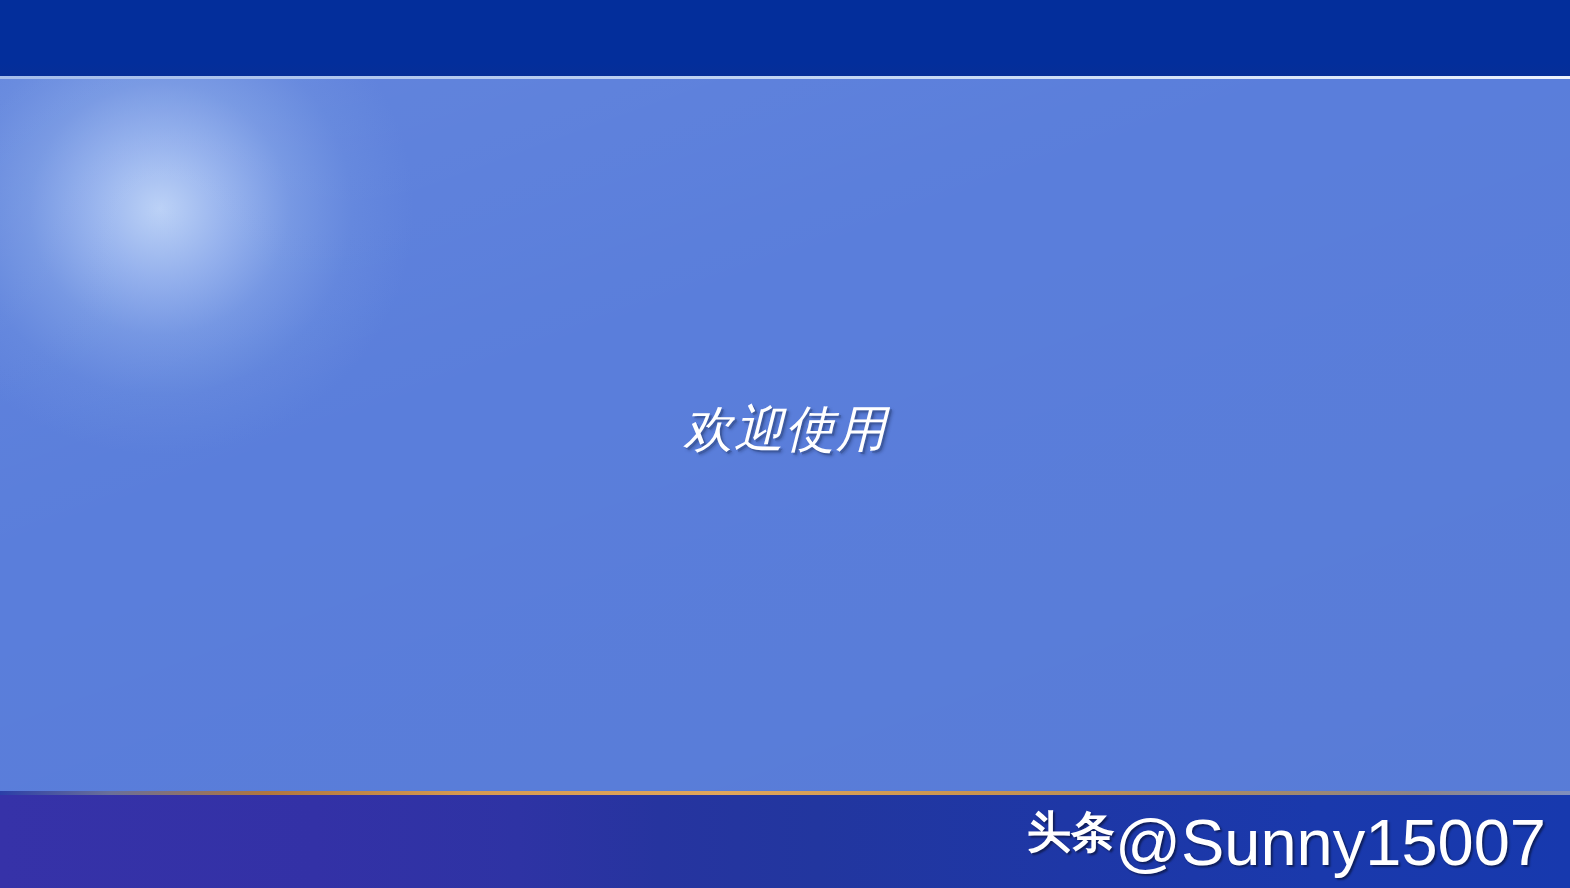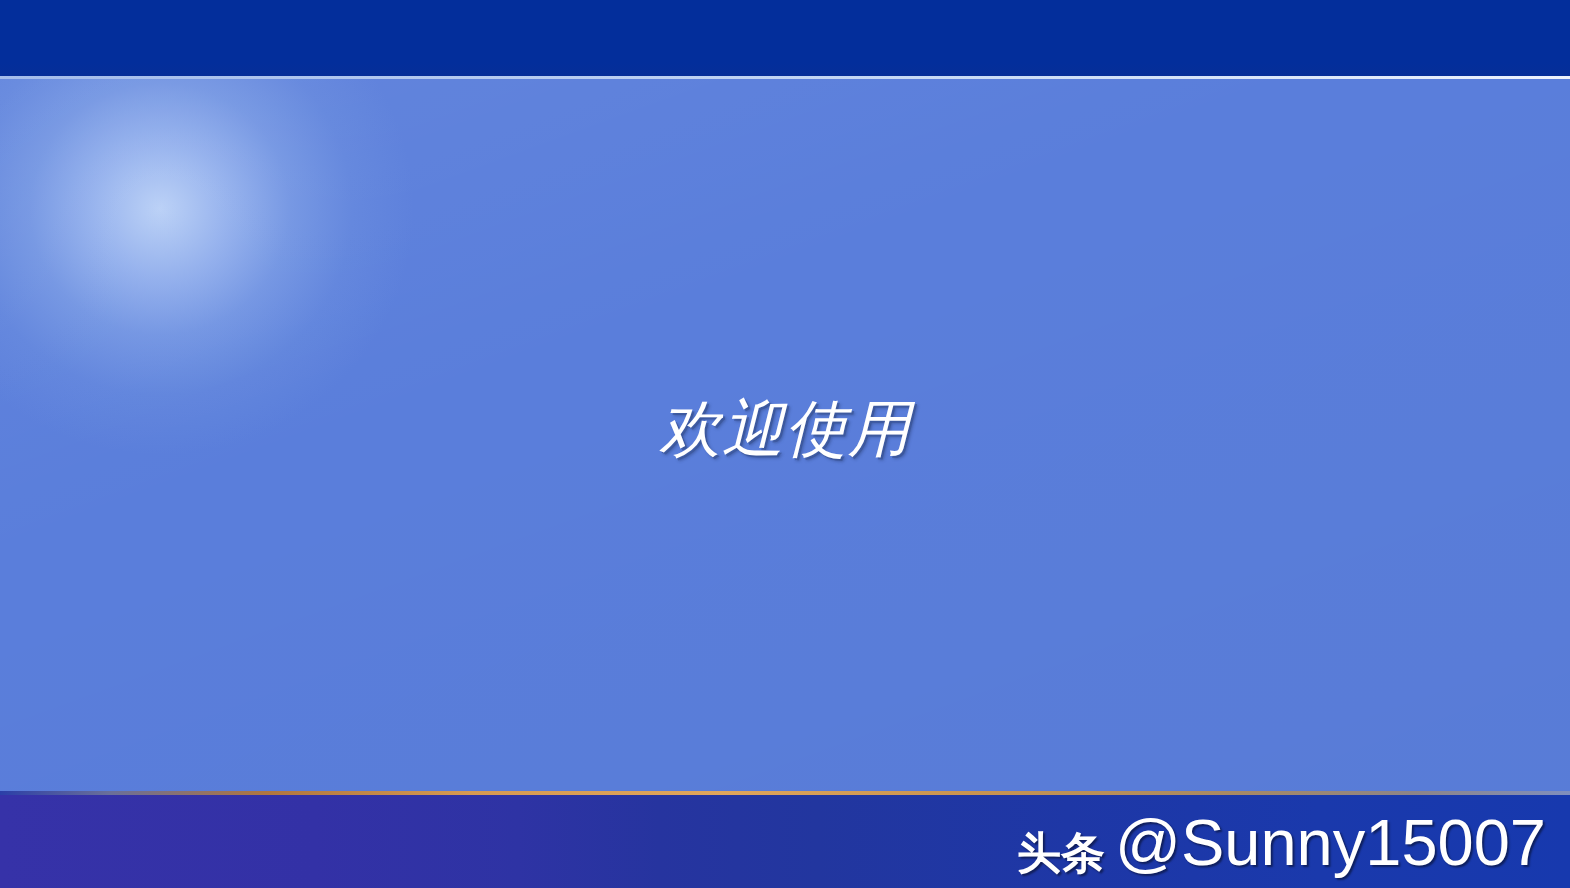--- a/index.html
+++ b/index.html
@@ -86,21 +86,21 @@
     width: 1570px;
     height: 712px;
     display: flex;
     align-items: center;
     justify-content: center;
   }
   .slide-title {
     font-family: "DejaVu Serif", "Liberation Serif", serif;
     font-style: italic;
     font-weight: 400;
-    font-size: 62px;
+    font-size: 50px;
     line-height: 1;
     letter-spacing: 1px;
     color: #ffffff;
     text-shadow:
       2px 2px 0 rgba(52,78,140,0.55),
       3px 3px 3px rgba(40,62,118,0.45);
     transform: translateY(-6px);
     white-space: nowrap;
     user-select: none;
   }
@@ -149,22 +149,21 @@
                 #1E37A6 68%,
                 #1A39AC 84%,
                 #1739AE 100%);
   }
   .watermark {
     position: absolute;
     right: 24px;
     top: 50%;
     transform: translateY(-50%);
     display: flex;
-    align-items: flex-end;
-    gap: 10px;
+    align-items: flex-start;
     white-space: nowrap;
     user-select: none;
   }
   .wm-cn {
     font-family: "DejaVu Sans", "Liberation Sans", sans-serif;
     font-weight: 700;
     font-size: 44px;
     line-height: 1;
     color: #ffffff;
     text-shadow: 2px 2px 2px rgba(0,0,0,0.45);

